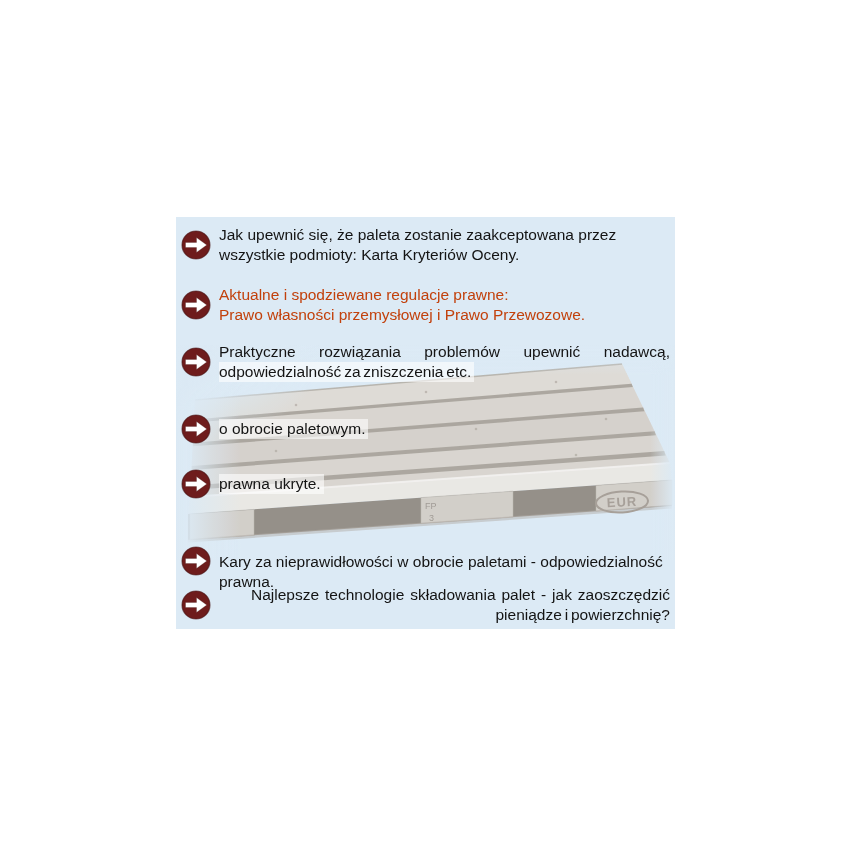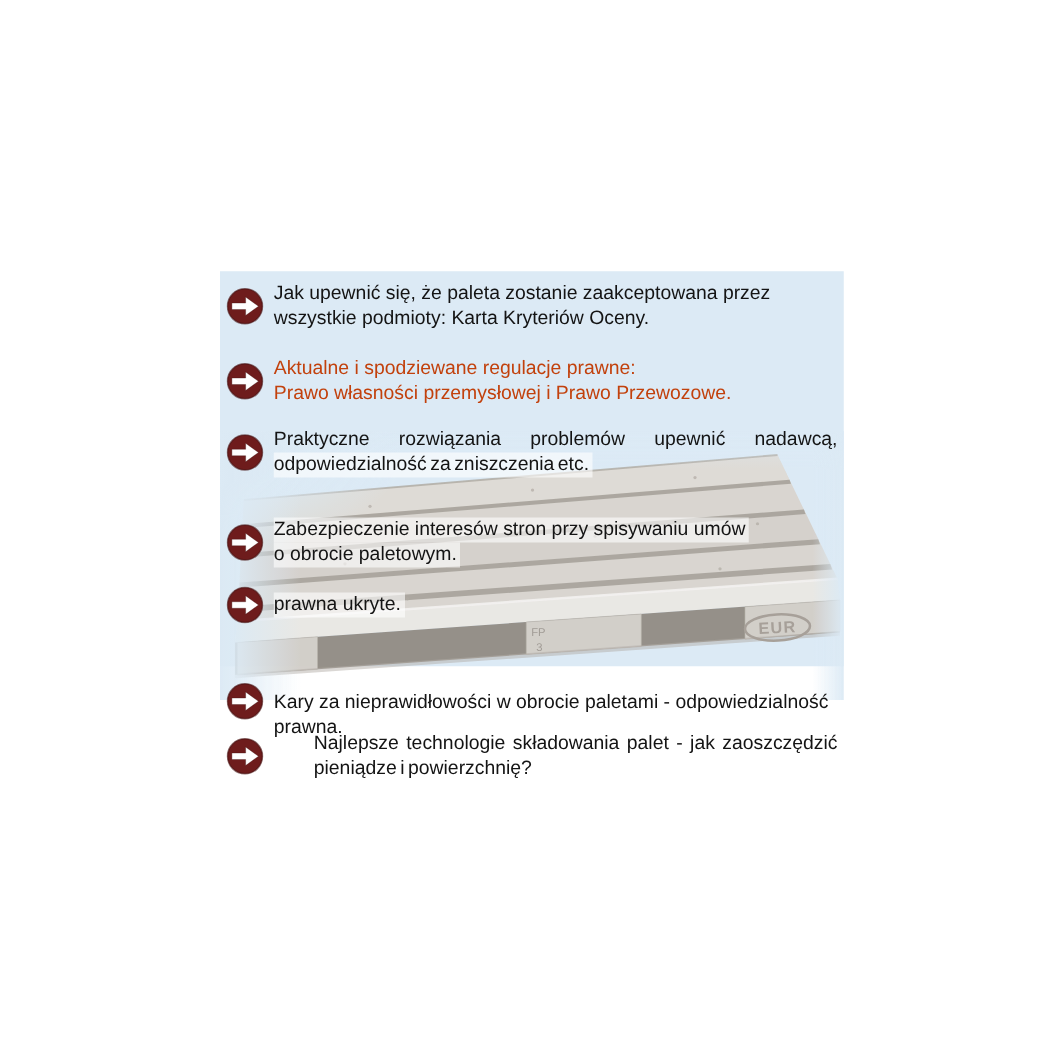--- a/index.html
+++ b/index.html
@@ -10,21 +10,21 @@
     overflow: hidden;
   }
   .stage {
     position: relative;
     width: 850px; height: 850px;
     background: #ffffff;
   }
   .panel {
     position: absolute;
     left: 176px; top: 217px;
-    width: 499px; height: 316px;
+    width: 499px; height: 412px;
   }
   
   .pallet-wrap {
     position: absolute;
     left: 0; top: 128px;
     width: 499px; height: 215px;
     opacity: 0.96;
   }
   .pallet-wrap svg { display: block; width: 499px; height: 215px; }
   .pallet-fade {
@@ -49,21 +49,21 @@
     width: 451px;
     font-size: 15.5px;
     line-height: 20px;
   }
   .ln { white-space: nowrap; }
   .just {
     white-space: normal;
     text-align: justify;
     text-align-last: justify;
   }
-  .tight { word-spacing: -1.5px; }
+  .tight { word-spacing: -1.5px; text-align: right; }
   .box { background: rgba(255,255,255,0.6); }
   .fit { width: fit-content; padding-right: 3px; }
 </style>
 </head>
 <body>
 
 <div class="stage">
   <div class="panel" style="background-color: rgb(220, 234, 245);">
 
     <div class="pallet-wrap">
@@ -158,21 +158,20 @@
     </div>
 
     <div class="row" style="top:197px">
       <span class="icon">
         <svg viewBox="0 0 30 30" aria-hidden="true">
           <circle cx="15" cy="15" r="14" stroke="#451010" stroke-opacity="0.6" stroke-width="1.2" fill="#6e1c1c"></circle>
           <polygon points="4.5,12.4 15.5,12.4 15.5,7.6 25.8,15 15.5,22.4 15.5,17.6 4.5,17.6" stroke="#3a0f0f" stroke-opacity="0.45" stroke-width="0.6" fill="#ffffff"></polygon>
         </svg>
       </span>
       <div class="txt" style="color: rgb(20, 20, 20);">
-        <div class="ln box fit">Zabezpieczenie interesów stron przy spisywaniu umów</div>
         <div class="ln box fit">o obrocie paletowym.</div>
       </div>
     </div>
 
     <div class="row" style="top:252px">
       <span class="icon">
         <svg viewBox="0 0 30 30" aria-hidden="true">
           <circle cx="15" cy="15" r="14" stroke="#451010" stroke-opacity="0.6" stroke-width="1.2" fill="#6e1c1c"></circle>
           <polygon points="4.5,12.4 15.5,12.4 15.5,7.6 25.8,15 15.5,22.4 15.5,17.6 4.5,17.6" stroke="#3a0f0f" stroke-opacity="0.45" stroke-width="0.6" fill="#ffffff"></polygon>
         </svg>

